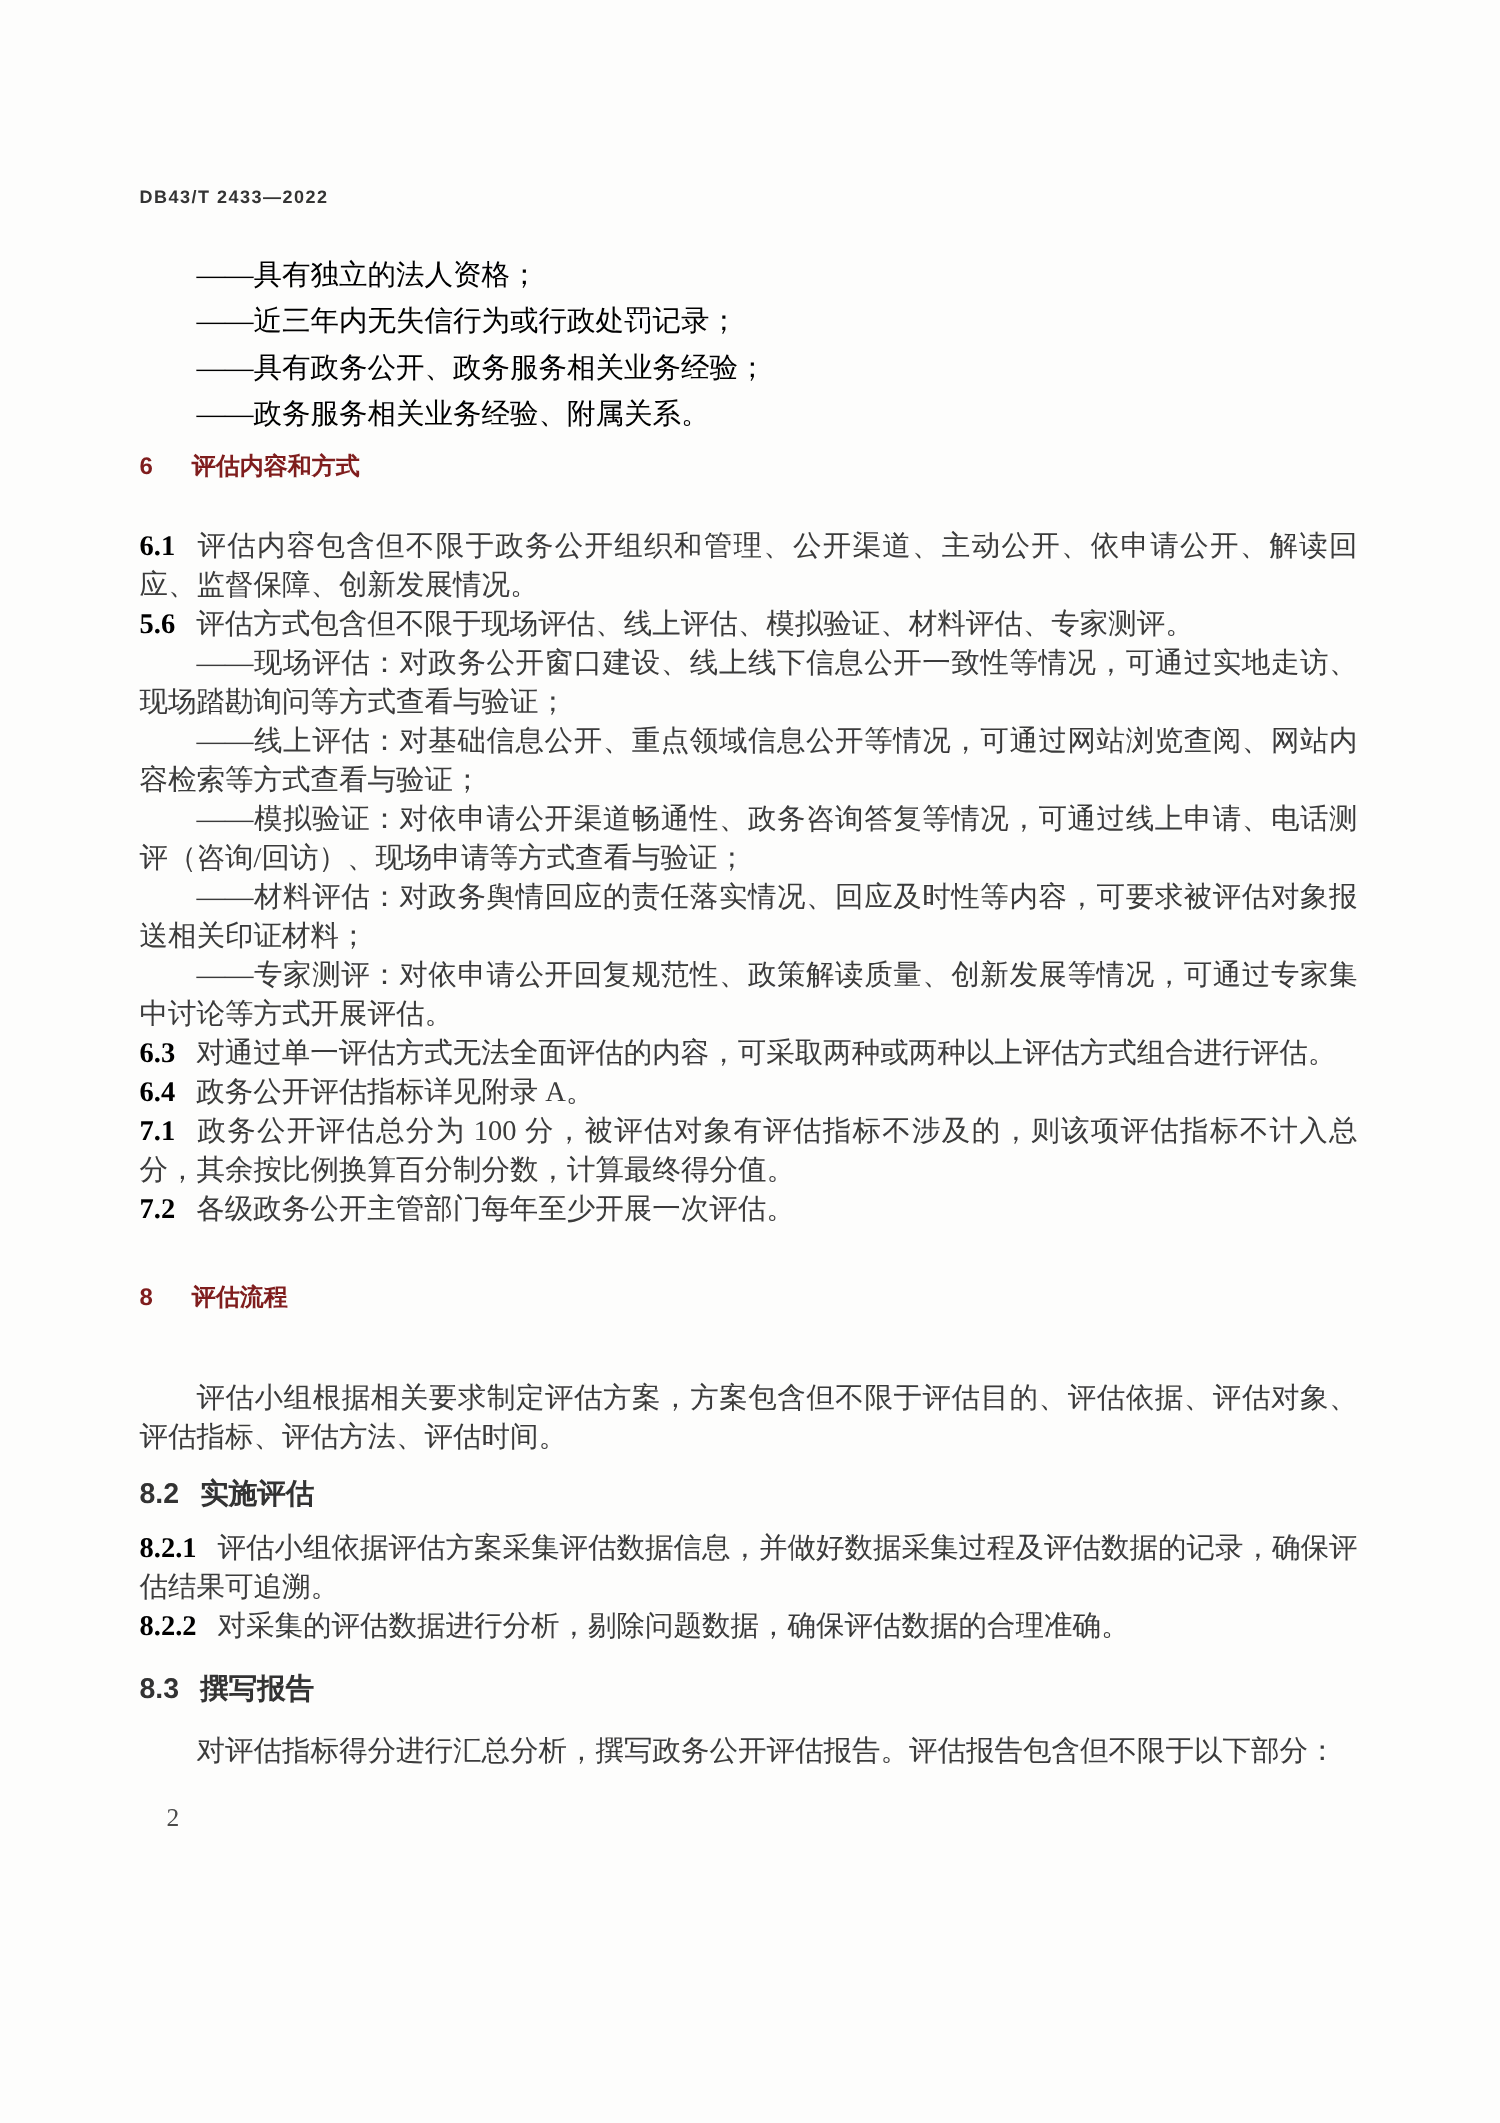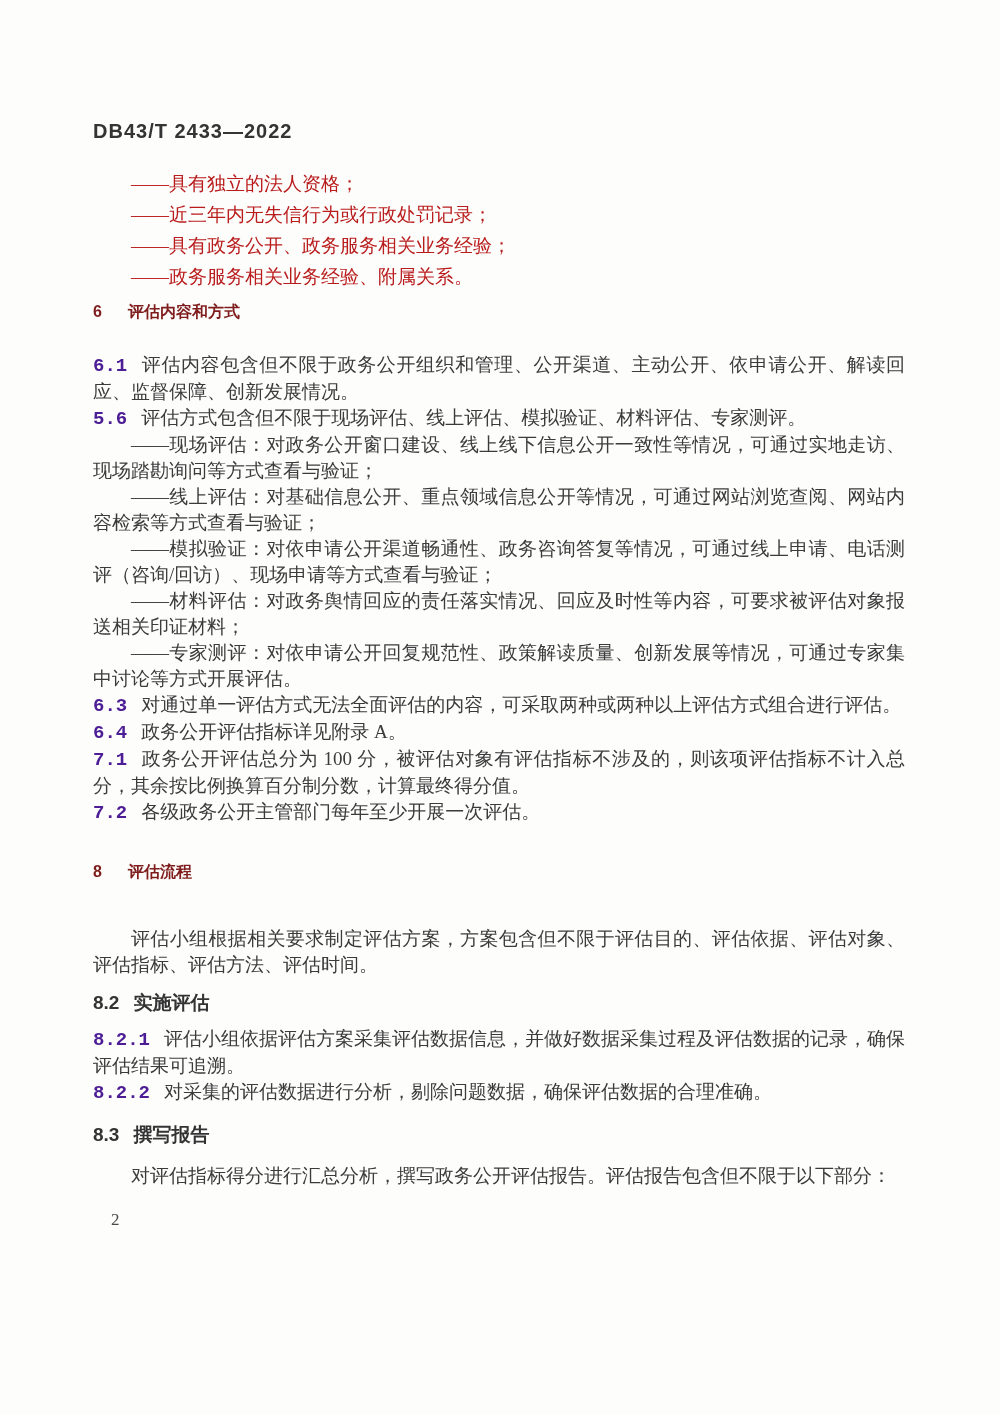--- a/index.html
+++ b/index.html
@@ -16,37 +16,37 @@
     box-sizing: border-box;
     padding: 118px 95px 0 93px;
     color: #3b3b3b;
     font-family: "Liberation Serif", "DejaVu Serif", serif;
     overflow: hidden;
   }
   
   .doc-code {
     font-family: "Liberation Sans", "DejaVu Sans", sans-serif;
     font-weight: bold;
-    font-size: 20px;
+    font-size: 12px;
     line-height: 26px;
     letter-spacing: 1px;
     color: #343434;
     margin: 0 0 24px 0;
   }
   
   .intro-list {
     list-style: none;
     margin: 2px 0 0 0;
     padding: 0;
   }
   .intro-list li {
     font-size: 19px;
     line-height: 31px;
     text-indent: 2em;
-    color: #b91c1c;
+    color: #000000;
   }
   
   .section-heading {
     font-family: "Liberation Sans", "DejaVu Sans", sans-serif;
     font-weight: bold;
     font-size: 16px;
     line-height: 28px;
     color: #7f1d1d;
     margin: 6px 0 26px 0;
   }
@@ -67,23 +67,23 @@
   .sh83 { margin-top: 15px; }
   
   .para {
     font-size: 19px;
     line-height: 26px;
     margin: 0;
     text-align: justify;
     color: #3b3b3b;
   }
   .para .clause-num {
-    font-family: Liberation Mono, monospace;
+    font-family: Liberation Serif, serif;
     font-weight: bold;
-    color: #4c1d95;
+    color: #000000;
     margin-right: 14px;
   }
   .dash-para { text-indent: 2em; }
   .indent-para { text-indent: 2em; }
   .mt12 { margin-top: 12px; }
   .mt9  { margin-top: 9px;  }
   .mt14 { margin-top: 14px; }
   
   .page-number {
     font-size: 17px;

